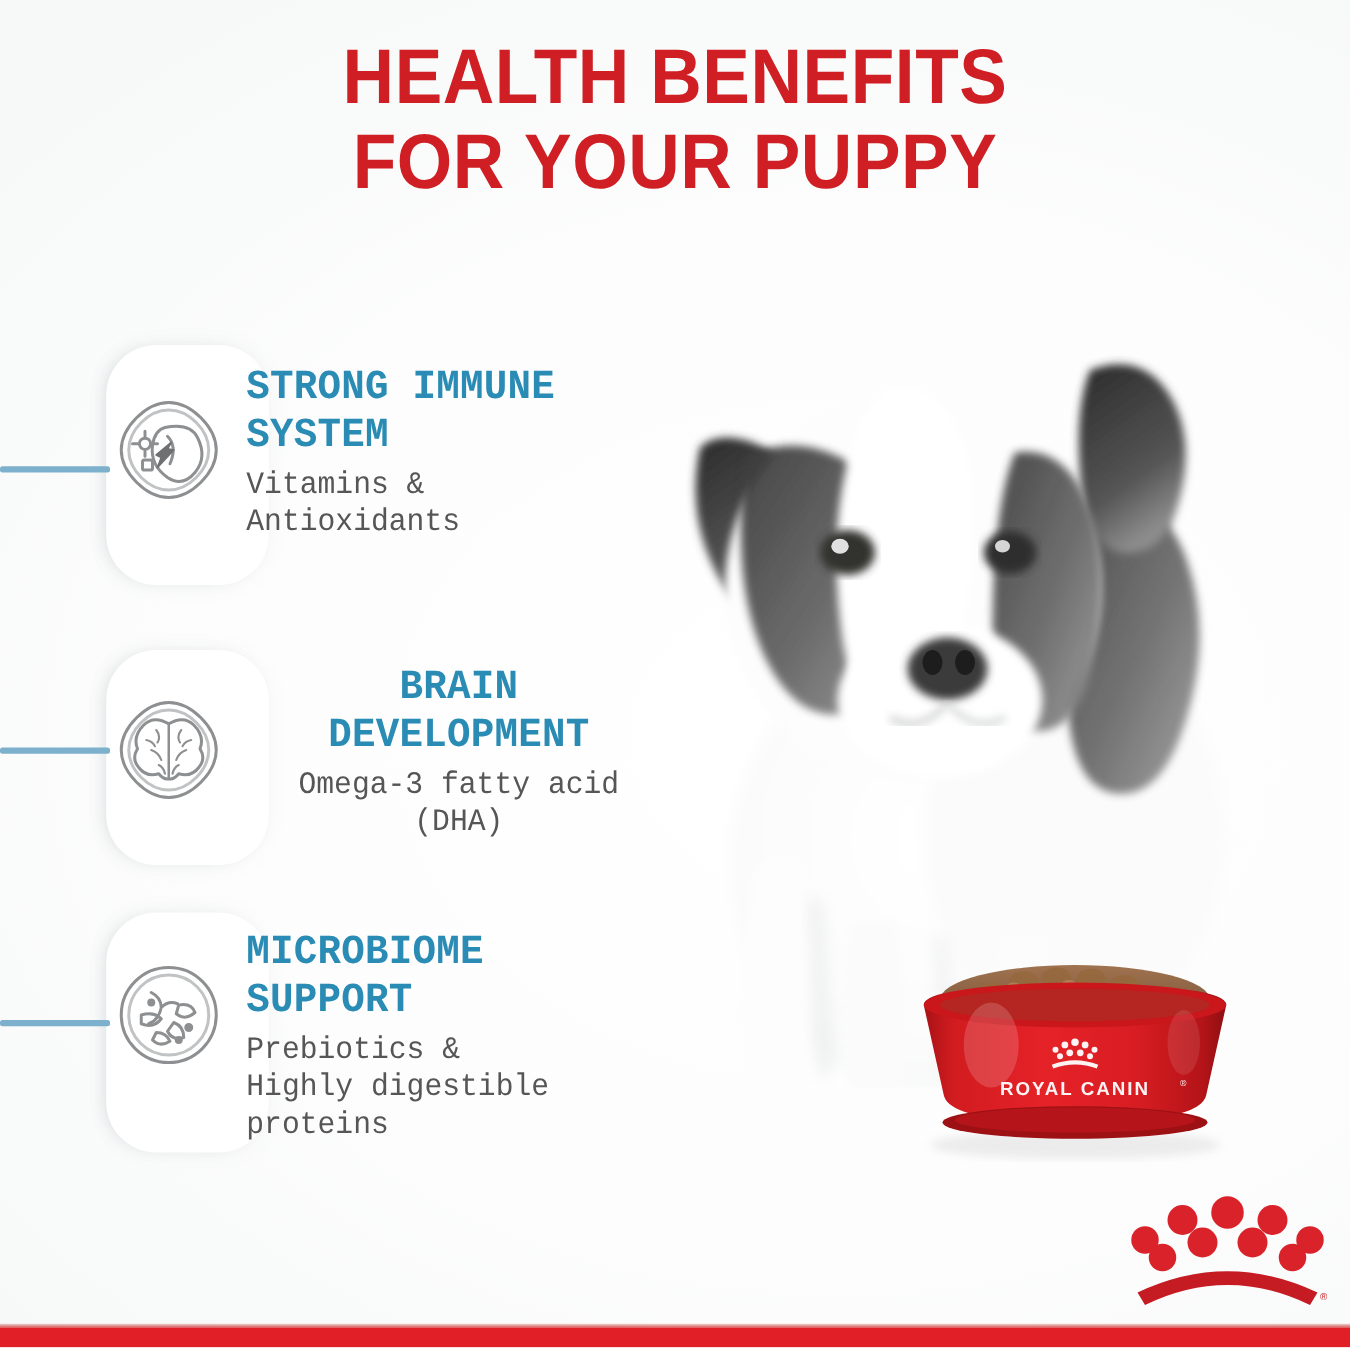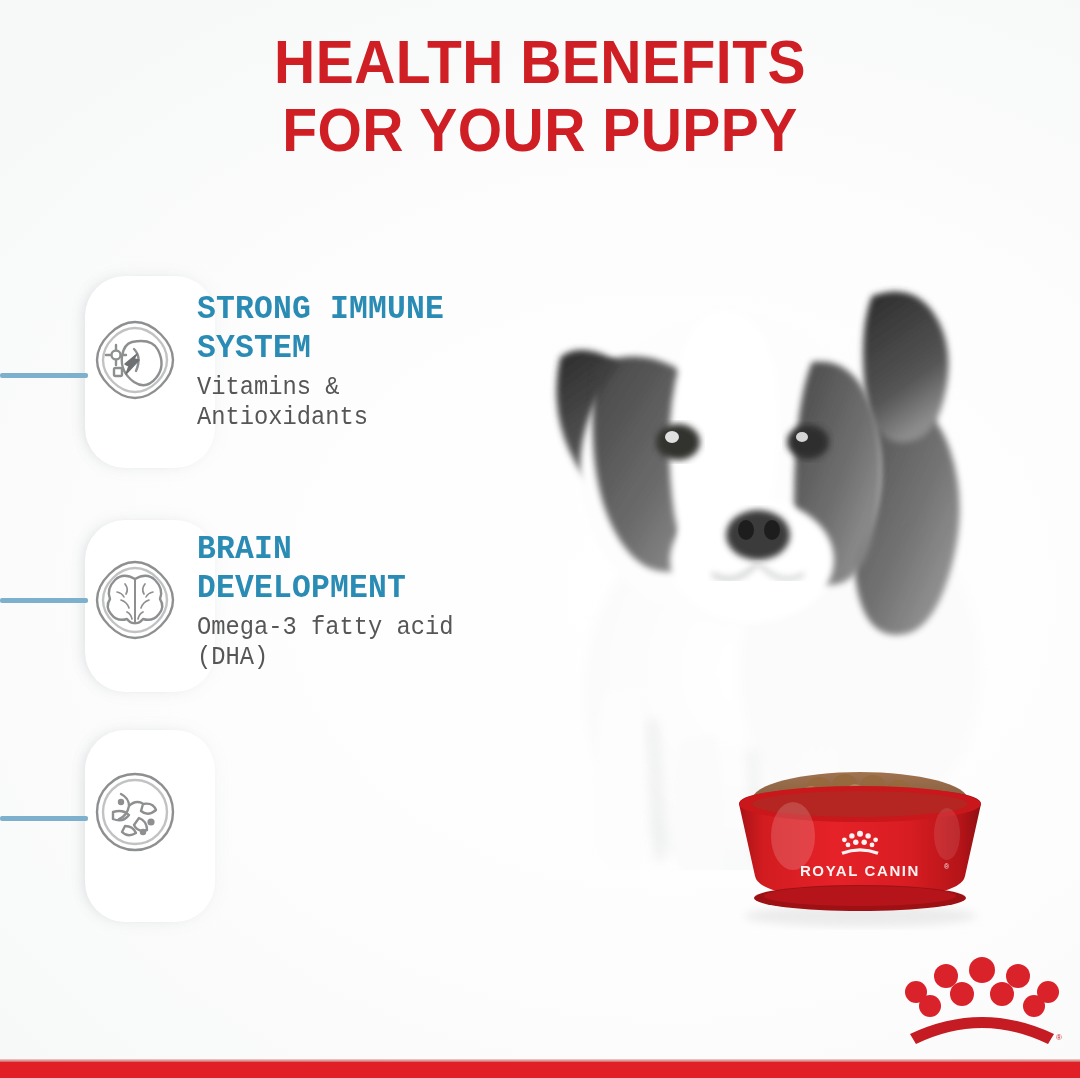--- a/index.html
+++ b/index.html
@@ -58,21 +58,21 @@
     position: absolute;
     left: 85px;
     width: 130px;
     background: #ffffff;
     border-radius: 40px;
     box-shadow: -6px 0 14px -6px rgba(120,130,140,0.22),
                  0 0 20px -4px rgba(140,150,160,0.12);
     z-index: 15;
   }
   #b1 { top: 288px; }
-  #b2 { top: 528px; }
+  #b2 { top: 528px; text-align: center; }
   #b3 { top: 740px; }
   #bg1 { top: 276px; height: 192px; }
   #bg2 { top: 520px; height: 172px; }
   #bg3 { top: 730px; height: 192px; }
 
   .benefit-icon {
     width: 100px;
     flex: 0 0 100px;
     display: flex;
     align-items: center;
@@ -320,20 +320,26 @@
           <path d="M22 44 q10 -3 16 3 q-6 8 -16 4 z"></path>
           <path d="M52 36 q10 -2 13 6 q-8 7 -15 1 z"></path>
           <path d="M48 50 q8 3 8 12 q-9 3 -13 -5 z"></path>
           <path d="M34 58 q8 0 11 7 q-8 5 -14 -1 z"></path>
           <circle cx="60" cy="54" r="2.4" fill="#8d8f91"></circle>
           <circle cx="30" cy="34" r="2" fill="#8d8f91"></circle>
           <circle cx="52" cy="64" r="2" fill="#8d8f91"></circle>
         </g>
       </svg>
     </div>
+    <div class="benefit-text">
+      <div class="benefit-heading">MICROBIOME
+SUPPORT</div>
+      <div class="benefit-sub">Prebiotics &amp;
+Highly digestible proteins</div>
+    </div>
   </div>
 
   <svg id="bowl-wrap" viewBox="0 0 290 160">
     <defs>
       <linearGradient id="bowlBody" x1="0" y1="0" x2="1" y2="0">
         <stop offset="0%" stop-color="#a81216"></stop>
         <stop offset="10%" stop-color="#d21c20"></stop>
         <stop offset="40%" stop-color="#e52228"></stop>
         <stop offset="70%" stop-color="#d81d22"></stop>
         <stop offset="92%" stop-color="#b41418"></stop>

